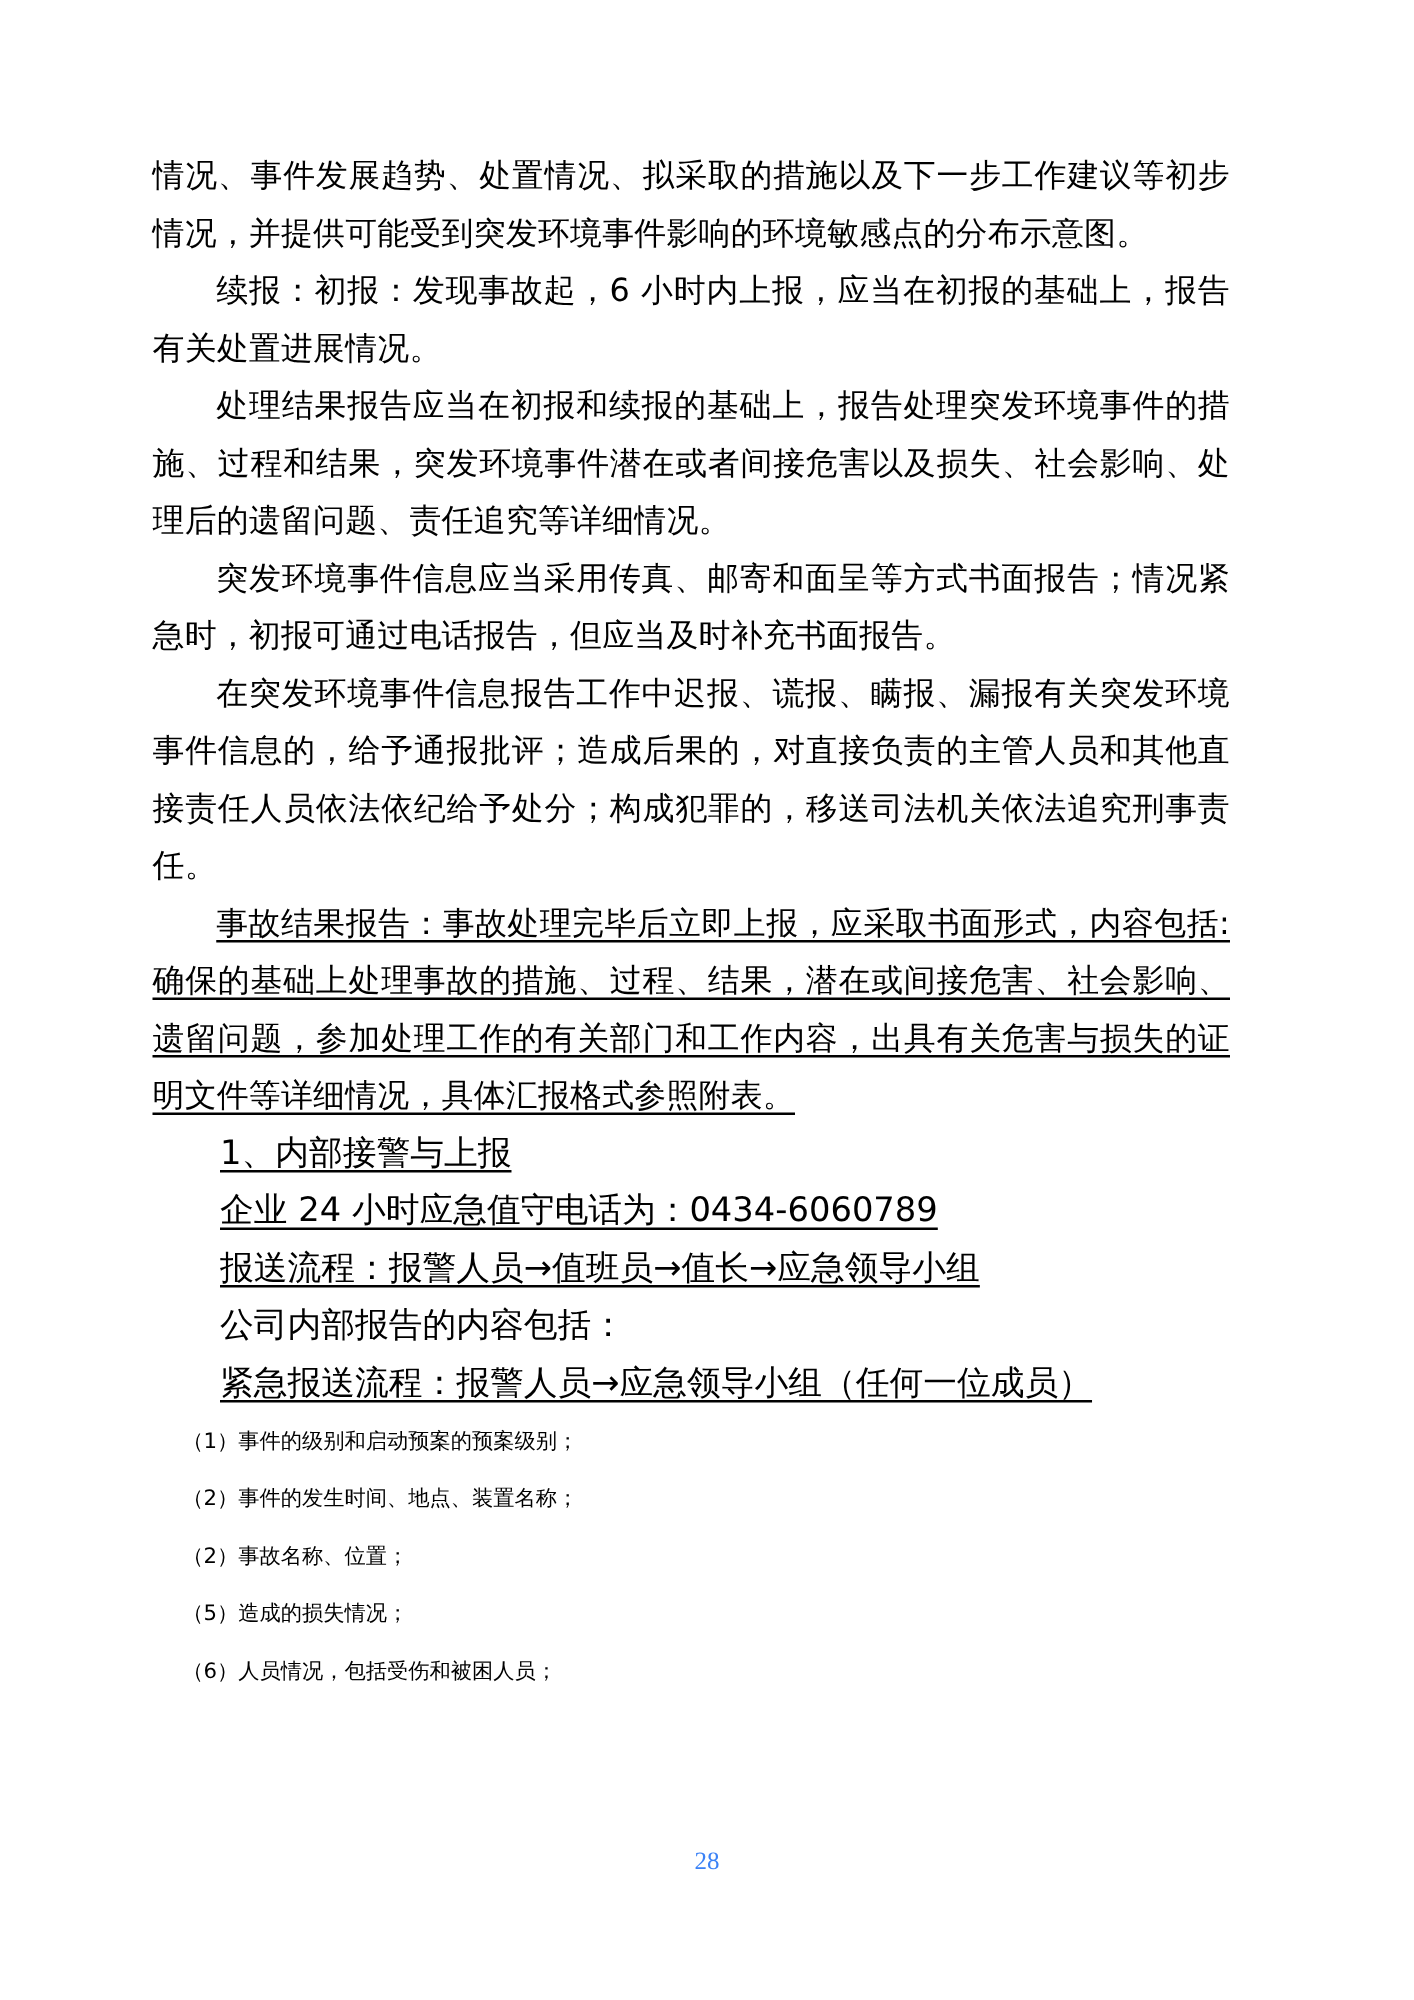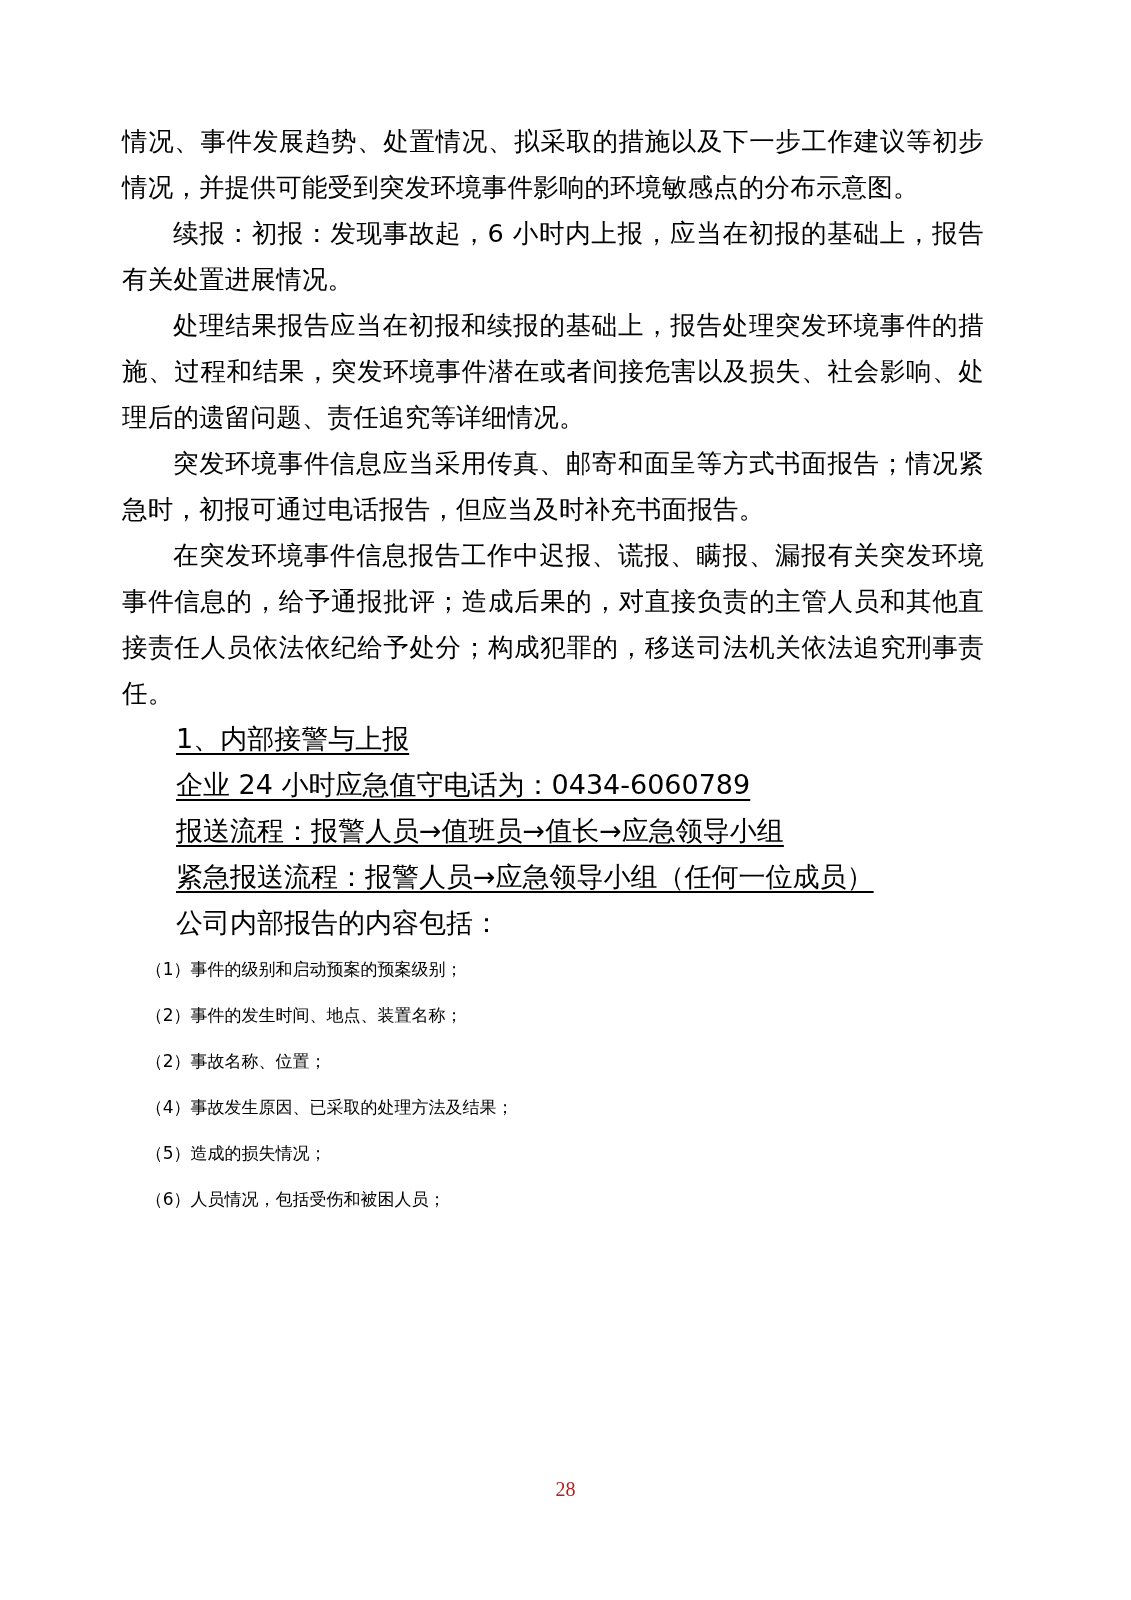--- a/index.html
+++ b/index.html
@@ -58,53 +58,53 @@
     word-break: break-all;
   }
   .page-number {
     position: absolute;
     left: 0;
     right: 0;
     top: 1478px;
     text-align: center;
     font-size: 20px;
     font-family: "Liberation Serif", serif;
-    color: #b91c1c;
+    color: #3b82f6;
   }
 </style>
 </head>
 <body>
 
 <div class="page">
   <div class="content">
 
     <p class="para">情况、事件发展趋势、处置情况、拟采取的措施以及下一步工作建议等初步情况，并提供可能受到突发环境事件影响的环境敏感点的分布示意图。</p>
 
     <p class="para indent">续报：初报：发现事故起，6 小时内上报，应当在初报的基础上，报告有关处置进展情况。</p>
 
     <p class="para indent">处理结果报告应当在初报和续报的基础上，报告处理突发环境事件的措施、过程和结果，突发环境事件潜在或者间接危害以及损失、社会影响、处理后的遗留问题、责任追究等详细情况。</p>
 
     <p class="para indent">突发环境事件信息应当采用传真、邮寄和面呈等方式书面报告；情况紧急时，初报可通过电话报告，但应当及时补充书面报告。</p>
 
     <p class="para indent">在突发环境事件信息报告工作中迟报、谎报、瞒报、漏报有关突发环境事件信息的，给予通报批评；造成后果的，对直接负责的主管人员和其他直接责任人员依法依纪给予处分；构成犯罪的，移送司法机关依法追究刑事责任。</p>
 
+    <p class="para indent u">事故结果报告：事故处理完毕后立即上报，应采取书面形式，内容包括:确保的基础上处理事故的措施、过程、结果，潜在或间接危害、社会影响、遗留问题，参加处理工作的有关部门和工作内容，出具有关危害与损失的证明文件等详细情况，具体汇报格式参照附表。</p>
 
     <p class="list-line u">1、内部接警与上报</p>
 
     <p class="list-line u">企业 24 小时应急值守电话为：0434-6060789</p>
 
     <p class="list-line u">报送流程：报警人员→值班员→值长→应急领导小组</p>
 
+    <p class="list-line">公司内部报告的内容包括：</p>
+
     <p class="list-line u">紧急报送流程：报警人员→应急领导小组（任何一位成员）</p>
-
-    <p class="list-line">公司内部报告的内容包括：</p>
 
     <p class="list-line-sub">（1）事件的级别和启动预案的预案级别；</p>
     <p class="list-line-sub">（2）事件的发生时间、地点、装置名称；</p>
     <p class="list-line-sub">（2）事故名称、位置；</p>
-    <p class="list-line-sub">（4）事故发生原因、已采取的处理方法及结果；</p>
     <p class="list-line-sub">（5）造成的损失情况；</p>
     <p class="list-line-sub">（6）人员情况，包括受伤和被困人员；</p>
 
   </div>
 
   <div class="page-number">28</div>
 </div>
 
 </body></html>

